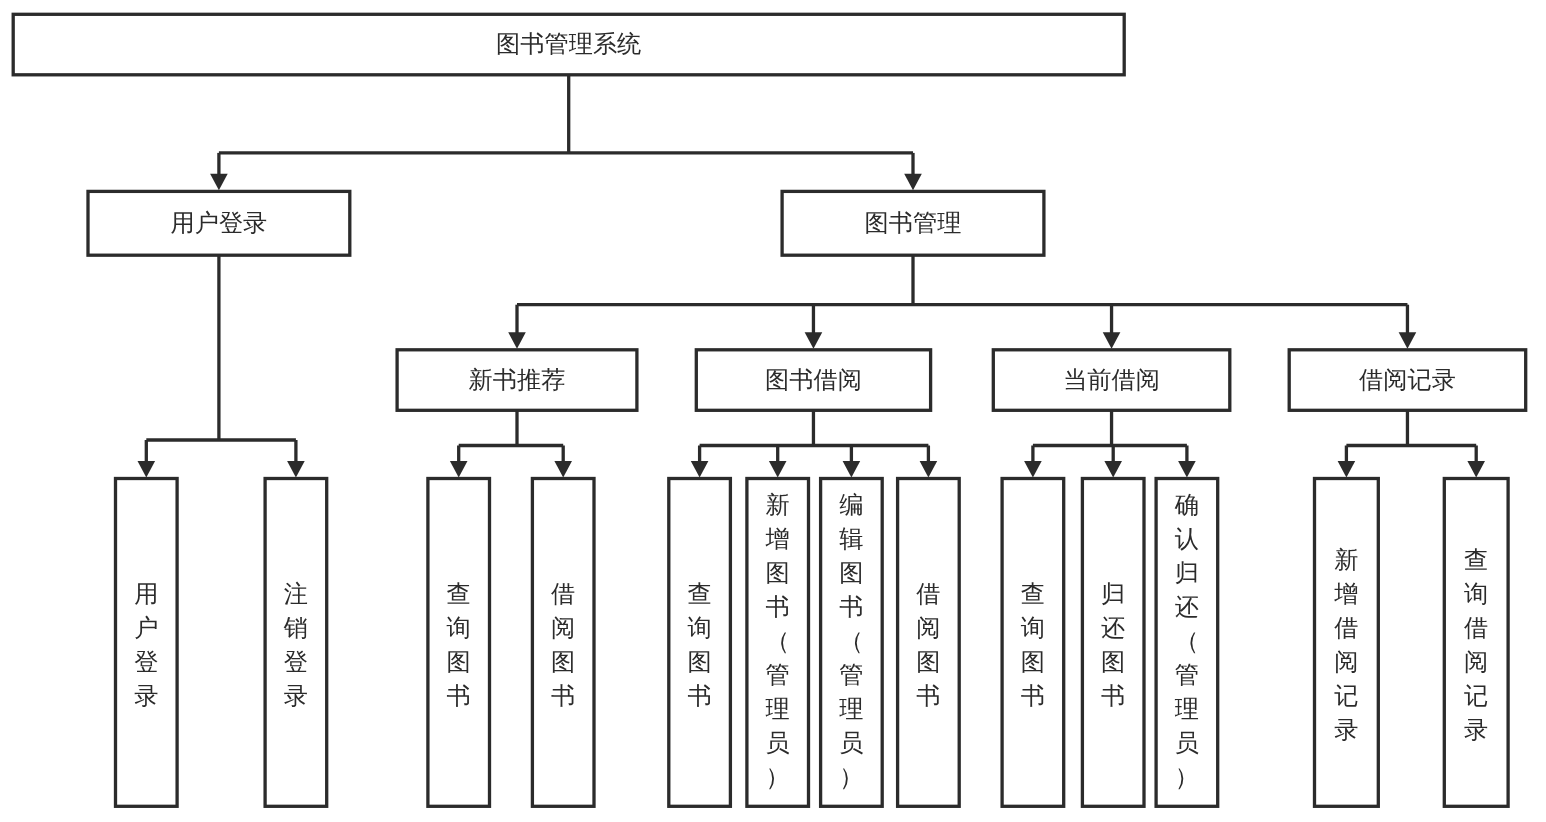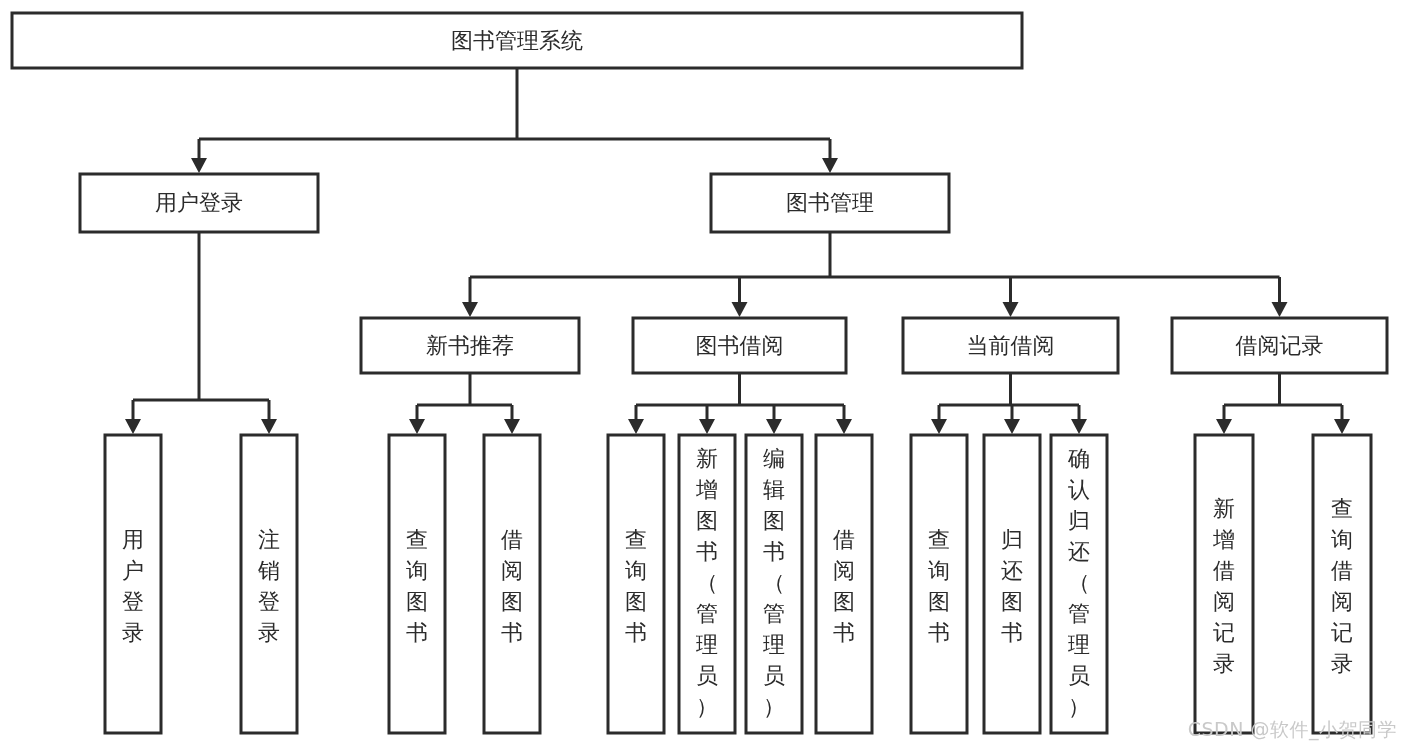--- a/index.html
+++ b/index.html
@@ -164,14 +164,13 @@
         <g>
           <rect x="1195" y="435" width="58" height="298" class="node-rect"></rect>
           <text class="node-label-v vchar" x="1224"><tspan x="1224" y="516">新</tspan><tspan x="1224" y="547">增</tspan><tspan x="1224" y="578">借</tspan><tspan x="1224" y="609">阅</tspan><tspan x="1224" y="640">记</tspan><tspan x="1224" y="671">录</tspan></text>
         </g>
         <g>
           <rect x="1313" y="435" width="58" height="298" class="node-rect"></rect>
           <text class="node-label-v vchar" x="1342"><tspan x="1342" y="516">查</tspan><tspan x="1342" y="547">询</tspan><tspan x="1342" y="578">借</tspan><tspan x="1342" y="609">阅</tspan><tspan x="1342" y="640">记</tspan><tspan x="1342" y="671">录</tspan></text>
         </g>
       </g>
   </svg>
-  <div class="watermark">CSDN @软件_小贺同学</div>
 </div>
 
 </body></html>

